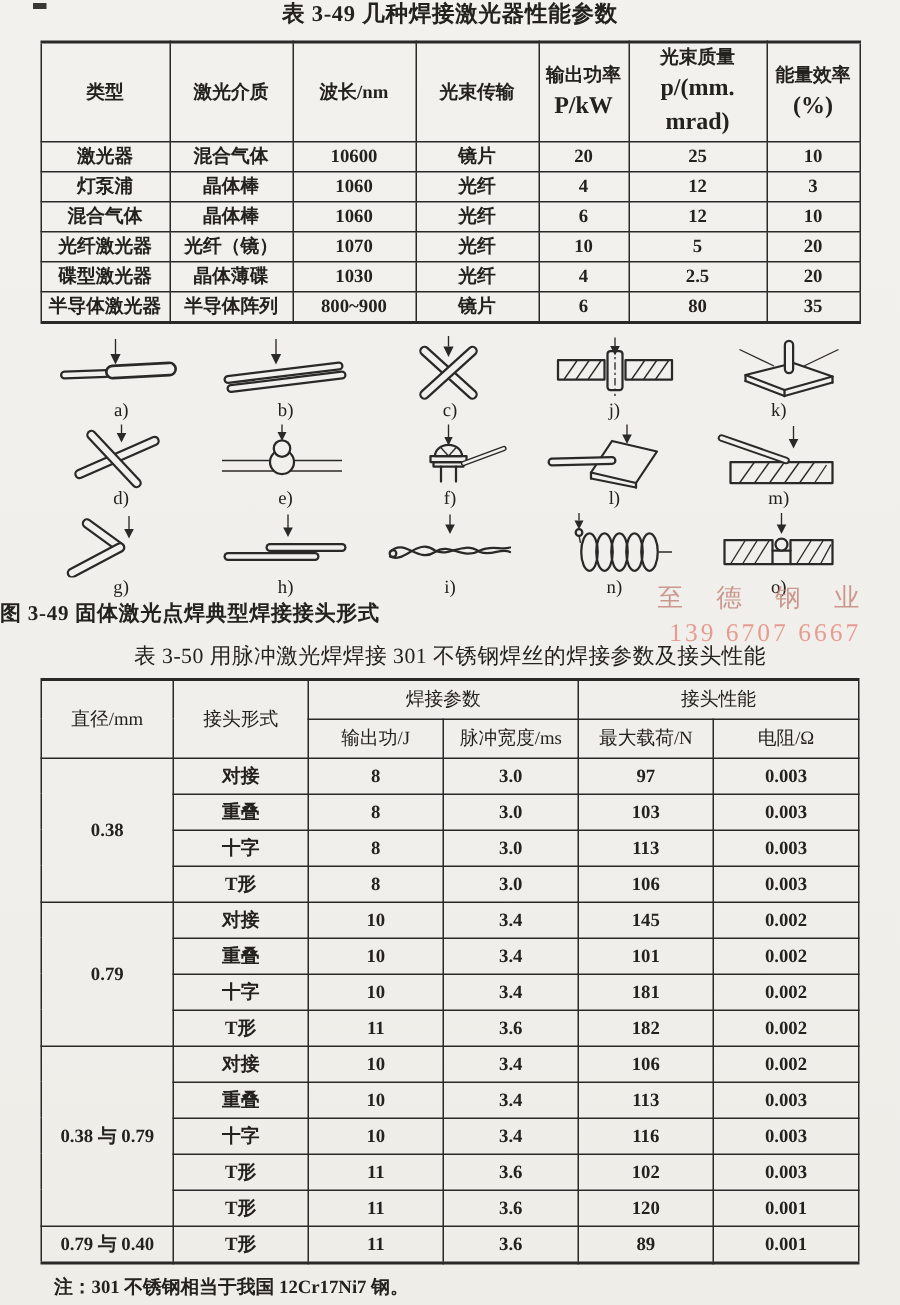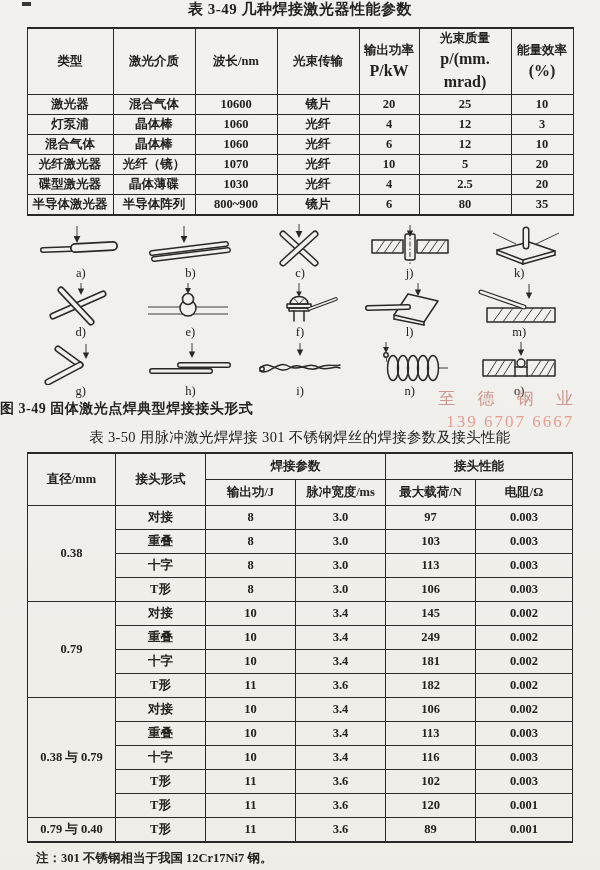--- a/index.html
+++ b/index.html
@@ -42,21 +42,21 @@
   .dash{stroke:#2b2927;stroke-width:.9;fill:none;stroke-dasharray:5 2 1.5 2;}
 
   .watermark{position:absolute;right:18px;top:387px;text-align:center;pointer-events:none;}
   .wm1{color:#c5897e;font-size:17px;letter-spacing:9px;opacity:.85;}
   .wm2{color:#e59488;font-size:17px;letter-spacing:2px;opacity:.9;margin-top:2px;}
 
   table.t50{width:545px;margin:5px auto 0;font-size:12.5px;font-weight:bold;text-align:center;
     border-top:2.2px solid #2b2927;border-bottom:2.2px solid #2b2927;
     border-left:1px solid #2b2927;border-right:1px solid #2b2927;}
   table.t50 th,table.t50 td{border:1px solid #2b2927;padding:0 2px;}
-  table.t50 th{height:25px;font-weight:bold;}
+  table.t50 th{height:25px;font-weight:normal;}
   table.t50 td{height:23px;}
 
   .note{font-size:12.5px;font-weight:bold;margin:7px 0 4px 36px;}
 </style>
 </head>
 <body>
 
 <div class="page">
   <div class="scan-mark"></div>
 
@@ -425,21 +425,21 @@
         <td>对接</td>
         <td>10</td>
         <td>3.4</td>
         <td>145</td>
         <td>0.002</td>
       </tr>
       <tr>
         <td>重叠</td>
         <td>10</td>
         <td>3.4</td>
-        <td>249</td>
+        <td>101</td>
         <td>0.002</td>
       </tr>
       <tr>
         <td>十字</td>
         <td>10</td>
         <td>3.4</td>
         <td>181</td>
         <td>0.002</td>
       </tr>
       <tr>

